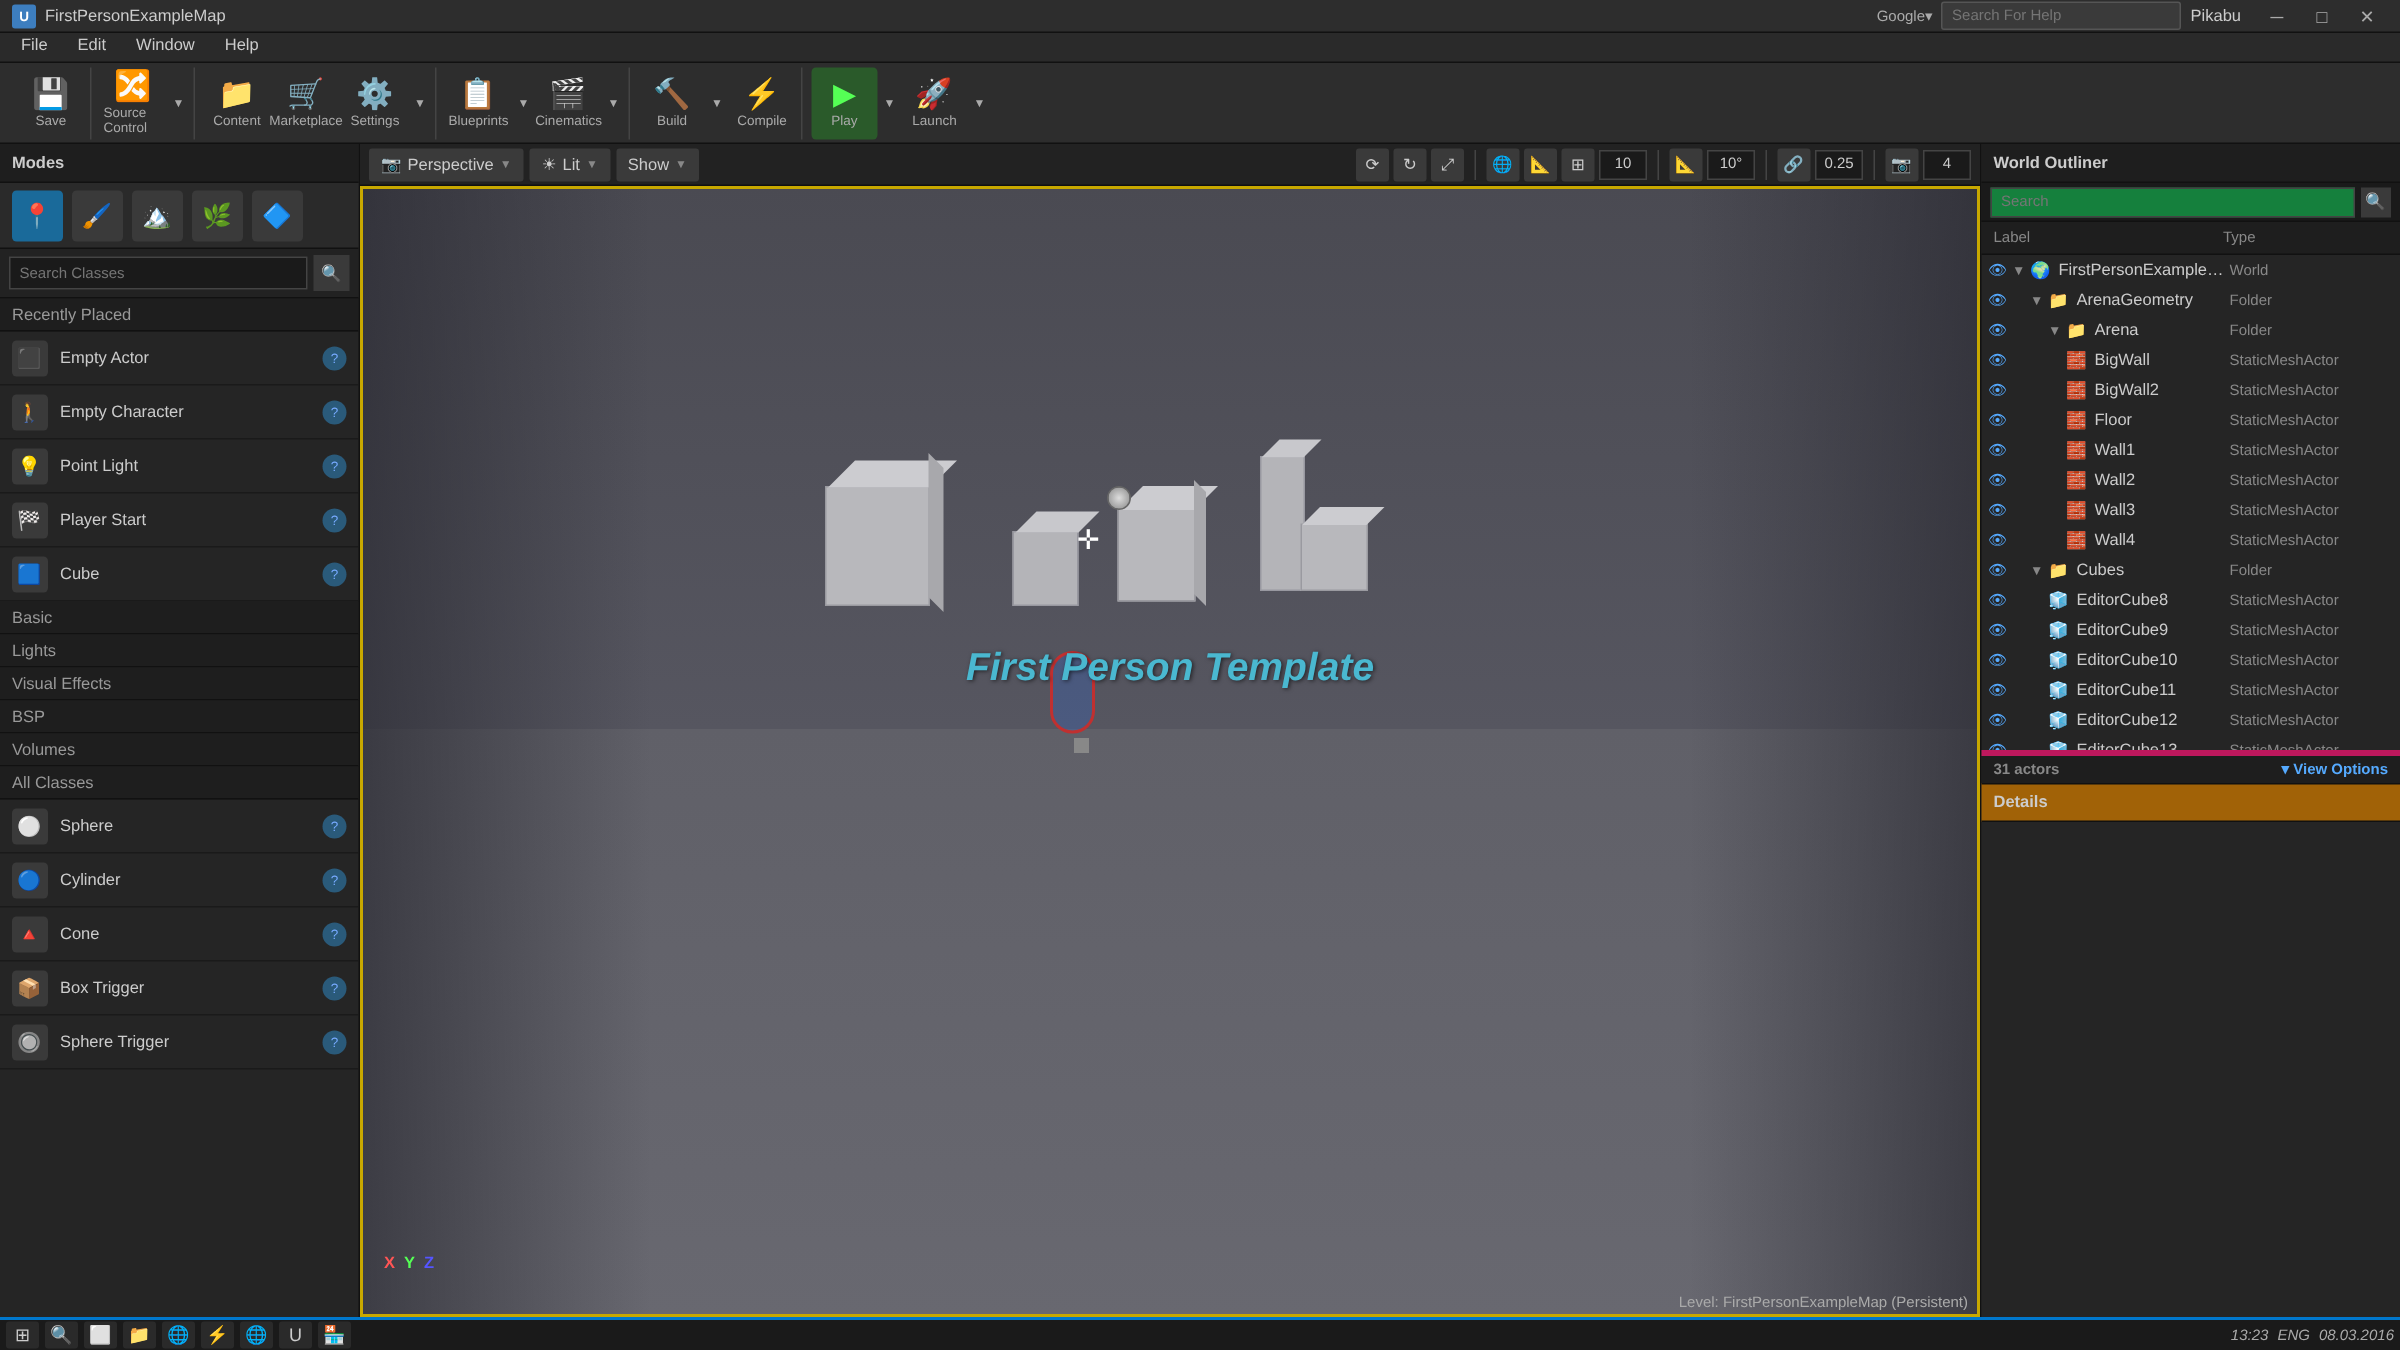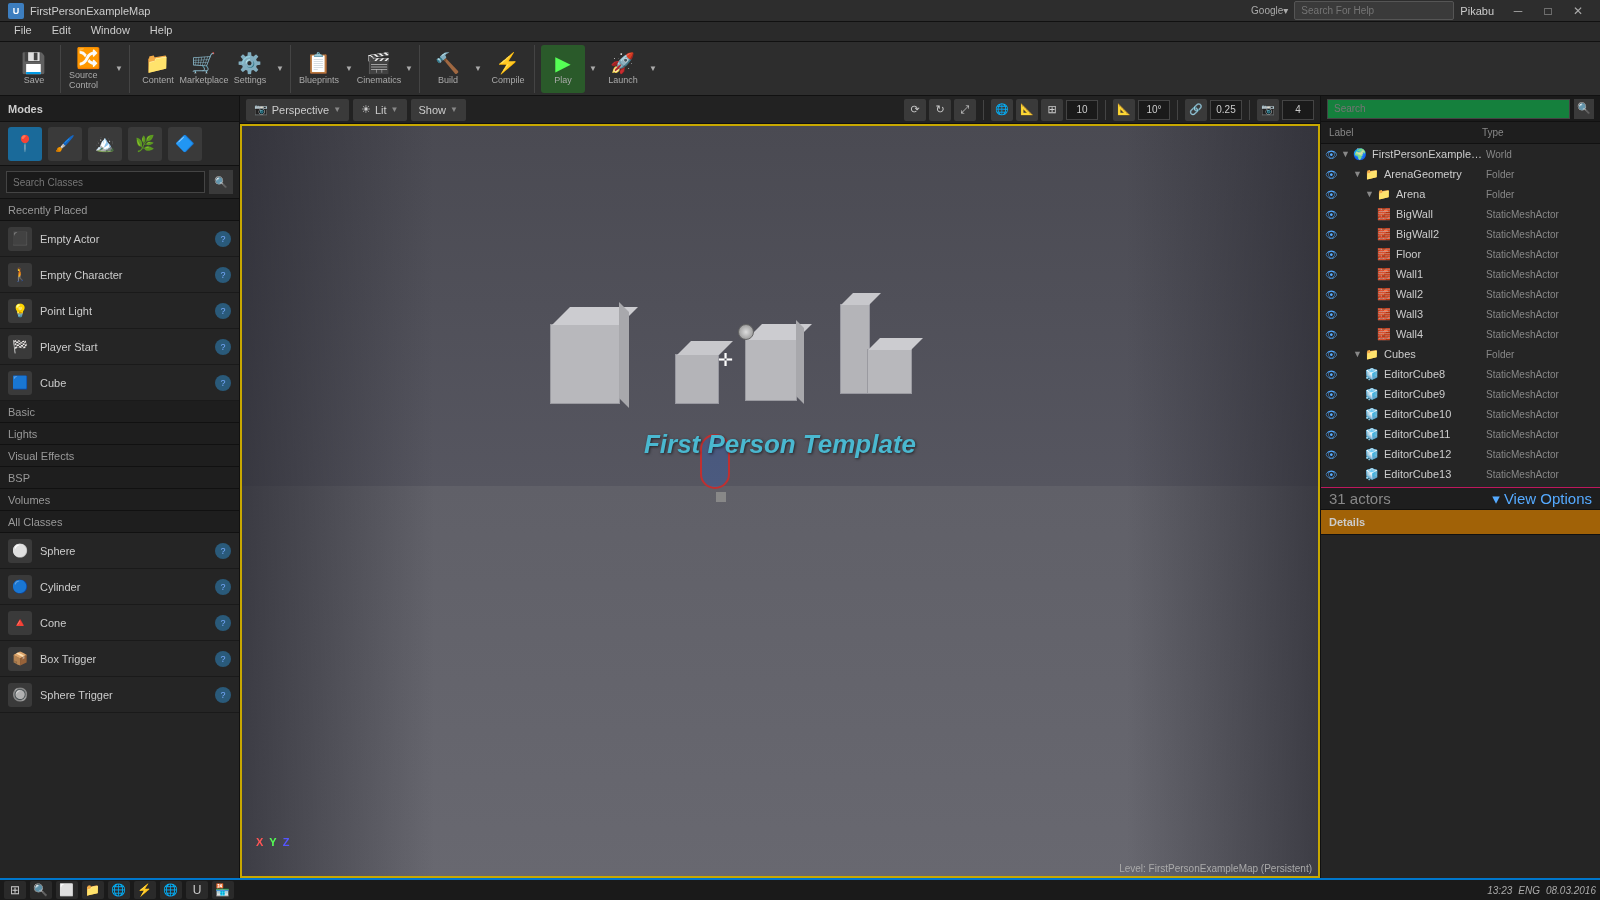--- a/index.html
+++ b/index.html
@@ -66,21 +66,21 @@
     #outliner-col-header { height: 22px; background: #1e1e1e; display: flex; align-items: center; padding: 0 8px; border-bottom: 1px solid #111; font-size: 10px; color: #888; }
     #outliner-col-header .col-label { flex: 1; }
     #outliner-col-header .col-type { width: 110px; }
     #outliner-list { flex: 1; overflow-y: auto; background: #252525; }
     .outliner-item { height: 20px; display: flex; align-items: center; padding: 0 4px; cursor: pointer; }
     .outliner-arrow { width: 12px; font-size: 9px; color: #888; }
     .outliner-icon { width: 16px; font-size: 11px; margin-right: 3px; }
     .outliner-name { flex: 1; font-size: 11px; color: #ccc; white-space: nowrap; overflow: hidden; text-overflow: ellipsis; }
     .outliner-type { width: 110px; font-size: 10px; color: #888; white-space: nowrap; overflow: hidden; text-overflow: ellipsis; }
     .eye-icon { width: 14px; font-size: 10px; color: #5af; margin-right: 2px; }
-    #actors-count { height: 22px; background: #1e1e1e; display: flex; align-items: center; padding: 0 8px; font-size: 15px; color: #888; border-top: 1px solid #be185d; }
+    #actors-count { height: 22px; background: #1e1e1e; display: flex; align-items: center; padding: 0 8px; font-size: 10px; color: #888; border-top: 4px solid #be185d; font-weight: bold; }
     #actors-count .view-options { margin-left: auto; color: #5af; cursor: pointer; }
     #details-header { height: 26px; background: #a16207; display: flex; align-items: center; padding: 0 8px; font-size: 11px; font-weight: bold; color: #ccc; border-top: 1px solid #111; border-bottom: 1px solid #111; }
     #details-body { flex: 1; background: #252525; min-height: 80px; }
 
     
     #bottom-panel { height: 240px; background: #1e1e1e; border-top: 2px solid #111; display: flex; flex-direction: column; }
     #content-browser-tab { height: 22px; background: #1a1a1a; display: flex; align-items: center; padding: 0 8px; border-bottom: 1px solid #111; }
     .cb-tab { height: 22px; padding: 0 10px; display: flex; align-items: center; background: #252525; border-right: 1px solid #111; font-size: 11px; color: #ccc; cursor: pointer; gap: 4px; }
     .cb-tab.active { background: #1e1e1e; }
 
@@ -374,20 +374,23 @@
         <div style="color:#55f;font-size:11px;font-weight:bold;">Z</div>
       </div>
 
       <div class="viewport-info">
         <span>Level:  FirstPersonExampleMap (Persistent)</span>
       </div>
     </div>
   </div>
 
   <div id="right-panel">
+    <div id="outliner-header">
+      <span>World Outliner</span>
+    </div>
     <div id="outliner-search">
       <input type="text" style="flex: 1 1 0%; background: #15803d; border: 1px solid rgb(68, 68, 68); height: 20px; padding: 0px 6px; color: rgb(204, 204, 204); font-size: 10px;" placeholder="Search">
       <div class="search-icon-btn" style="width:20px;height:20px;background:#3a3a3a;display:flex;align-items:center;justify-content:center;cursor:pointer;">🔍</div>
     </div>
     <div id="outliner-col-header">
       <span class="col-label">Label</span>
       <span class="col-type">Type</span>
     </div>
     <div id="outliner-list">
 

